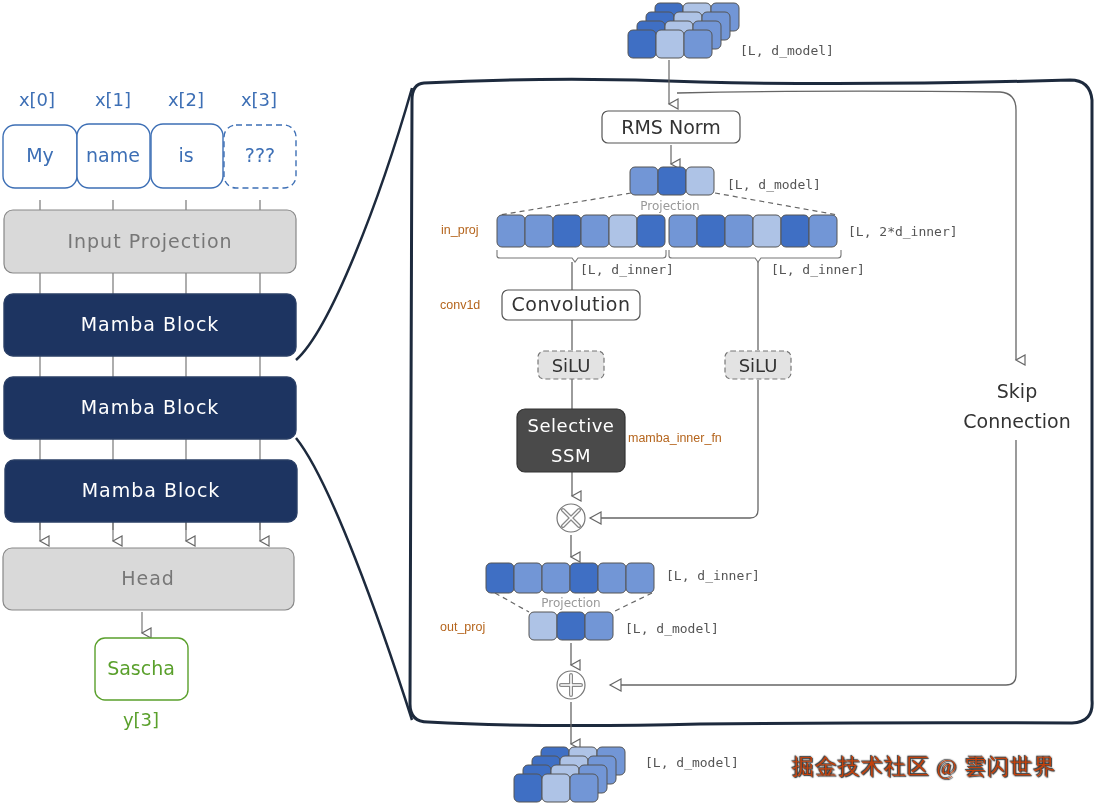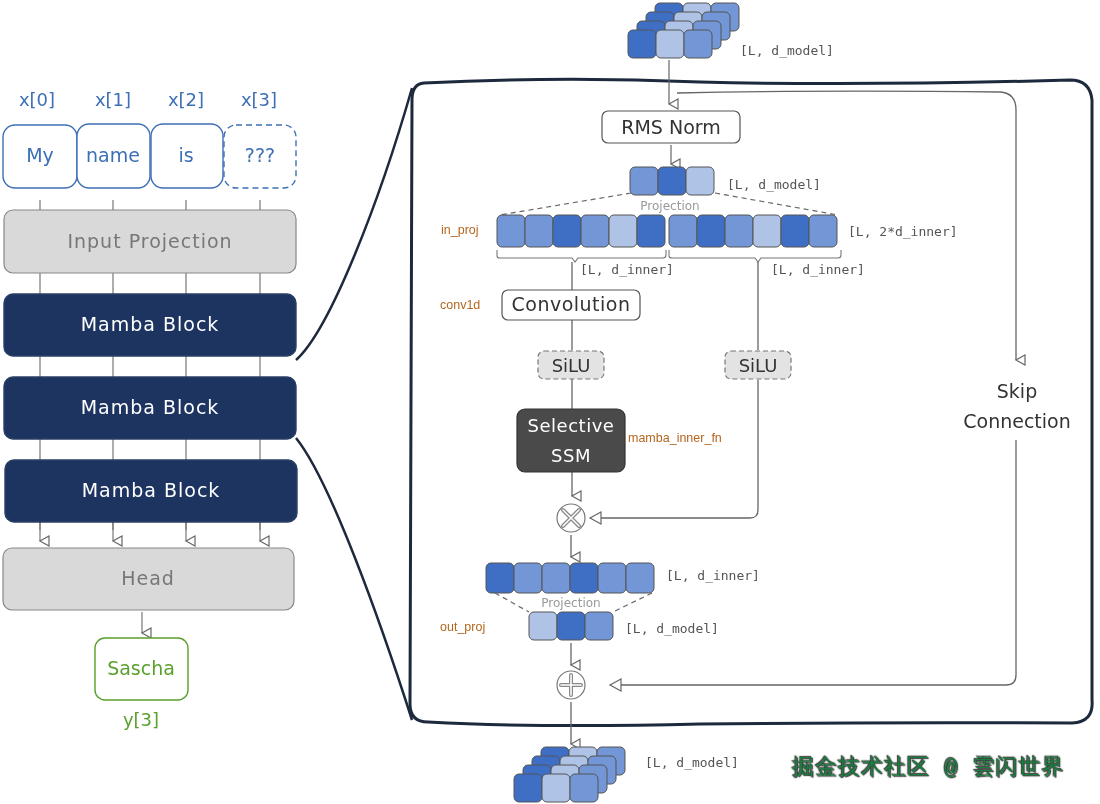--- a/index.html
+++ b/index.html
@@ -3,21 +3,21 @@
 <meta charset="utf-8">
 <style>
   html, body { margin:0; padding:0; background:#ffffff; }
   body { width:1100px; height:804px; position:relative; overflow:hidden;
          font-family:"DejaVu Sans", sans-serif; }
   svg#diagram { position:absolute; left:0; top:0; }
   .hand { font-family:"DejaVu Sans", sans-serif; }
   .mono { font-family:"DejaVu Sans Mono", monospace; font-size:13px; fill:#555; }
   .code { font-family:"Liberation Sans", sans-serif; font-size:12.5px; fill:#b5651d; }
   .watermark { position:absolute; left:792px; top:752px; font-size:22px;
-               color:#15803d; font-family:Liberation Mono, monospace;
+               color:#c2410c; font-family:Liberation Serif, serif;
                text-shadow:0 0 2px #444, 1px 1px 1px #333, -1px -1px 1px #333; letter-spacing:1px; }
 </style>
 </head>
 <body>
 
 <svg id="diagram" width="1100" height="804" viewBox="0 0 1100 804" xmlns="http://www.w3.org/2000/svg">
   <defs>
     <marker id="arrowOpen" viewBox="0 0 12 12" refX="6" refY="10" markerWidth="12" markerHeight="12" orient="auto-start-reverse" markerUnits="userSpaceOnUse">
       <path d="M1,1 L11,1 L6,10 Z" fill="#fff" stroke="#666" stroke-width="1.2"></path>
     </marker>

